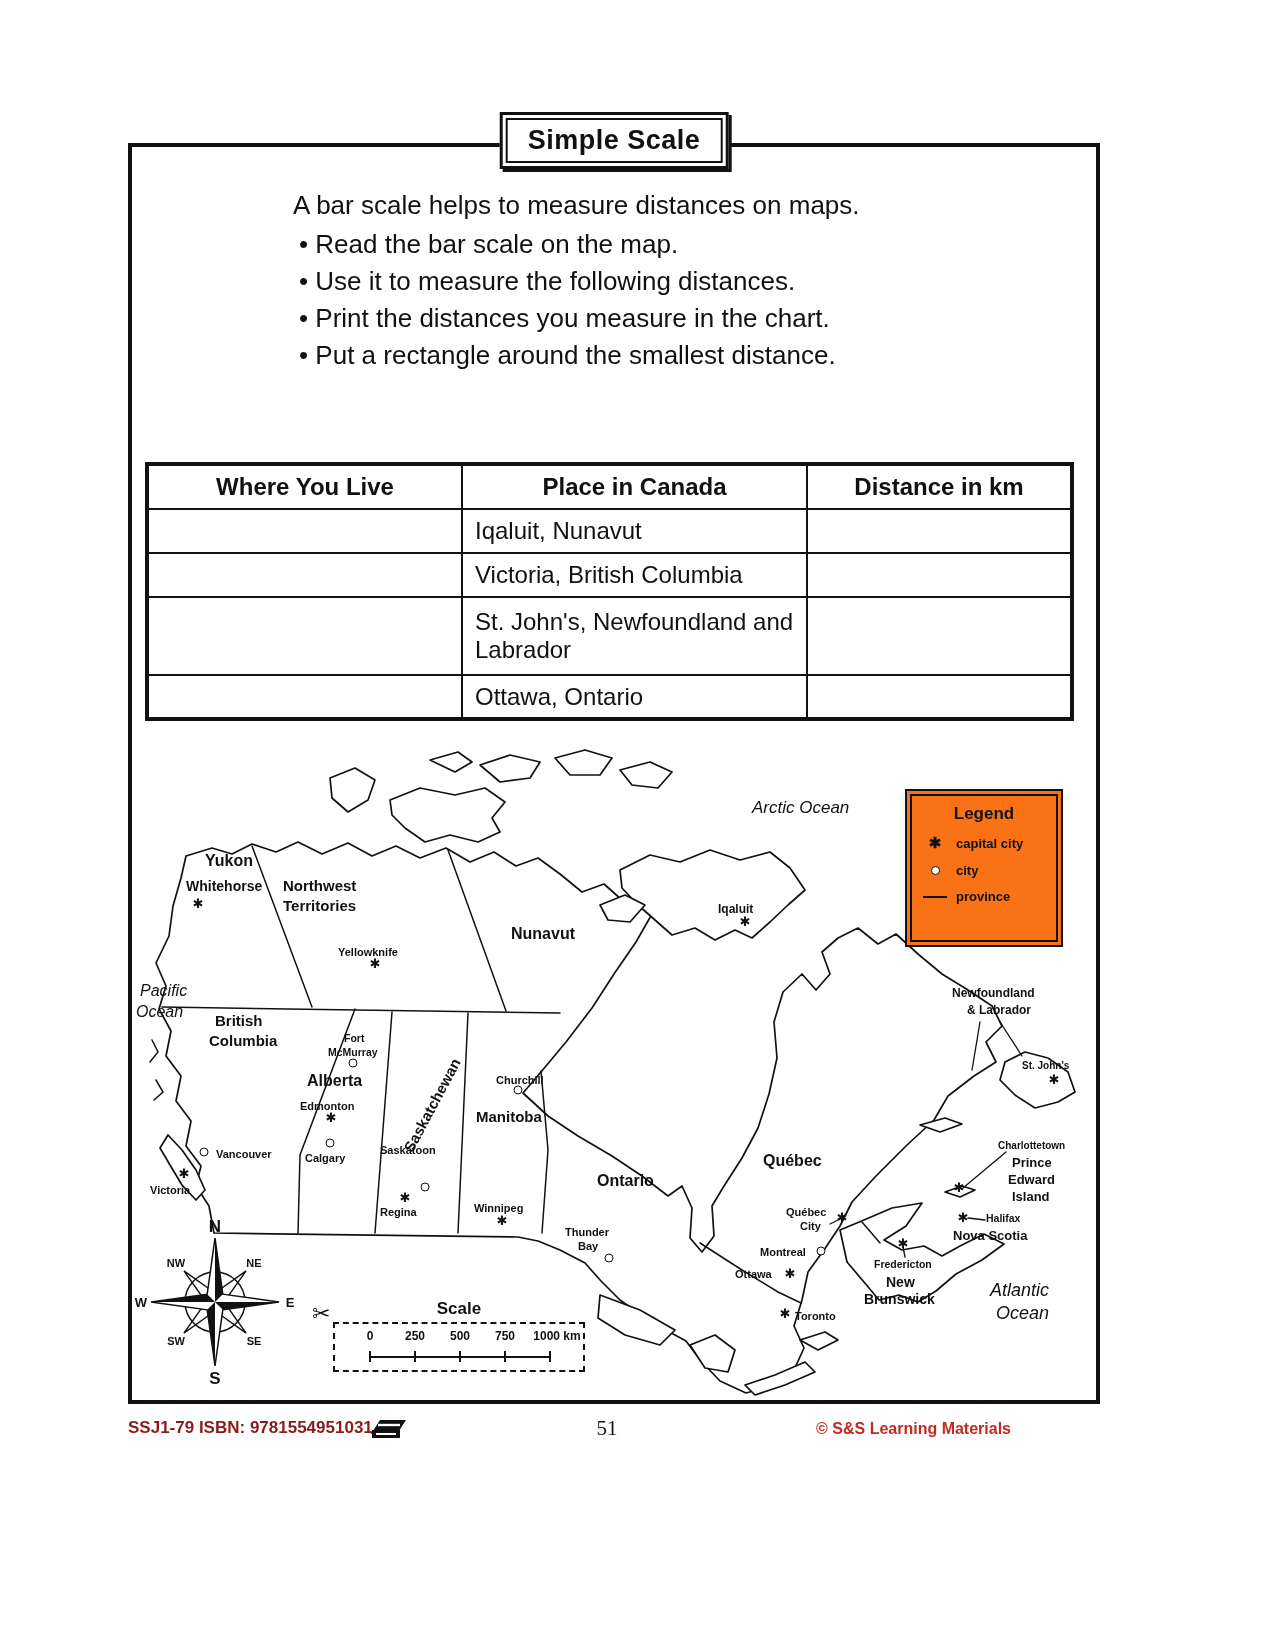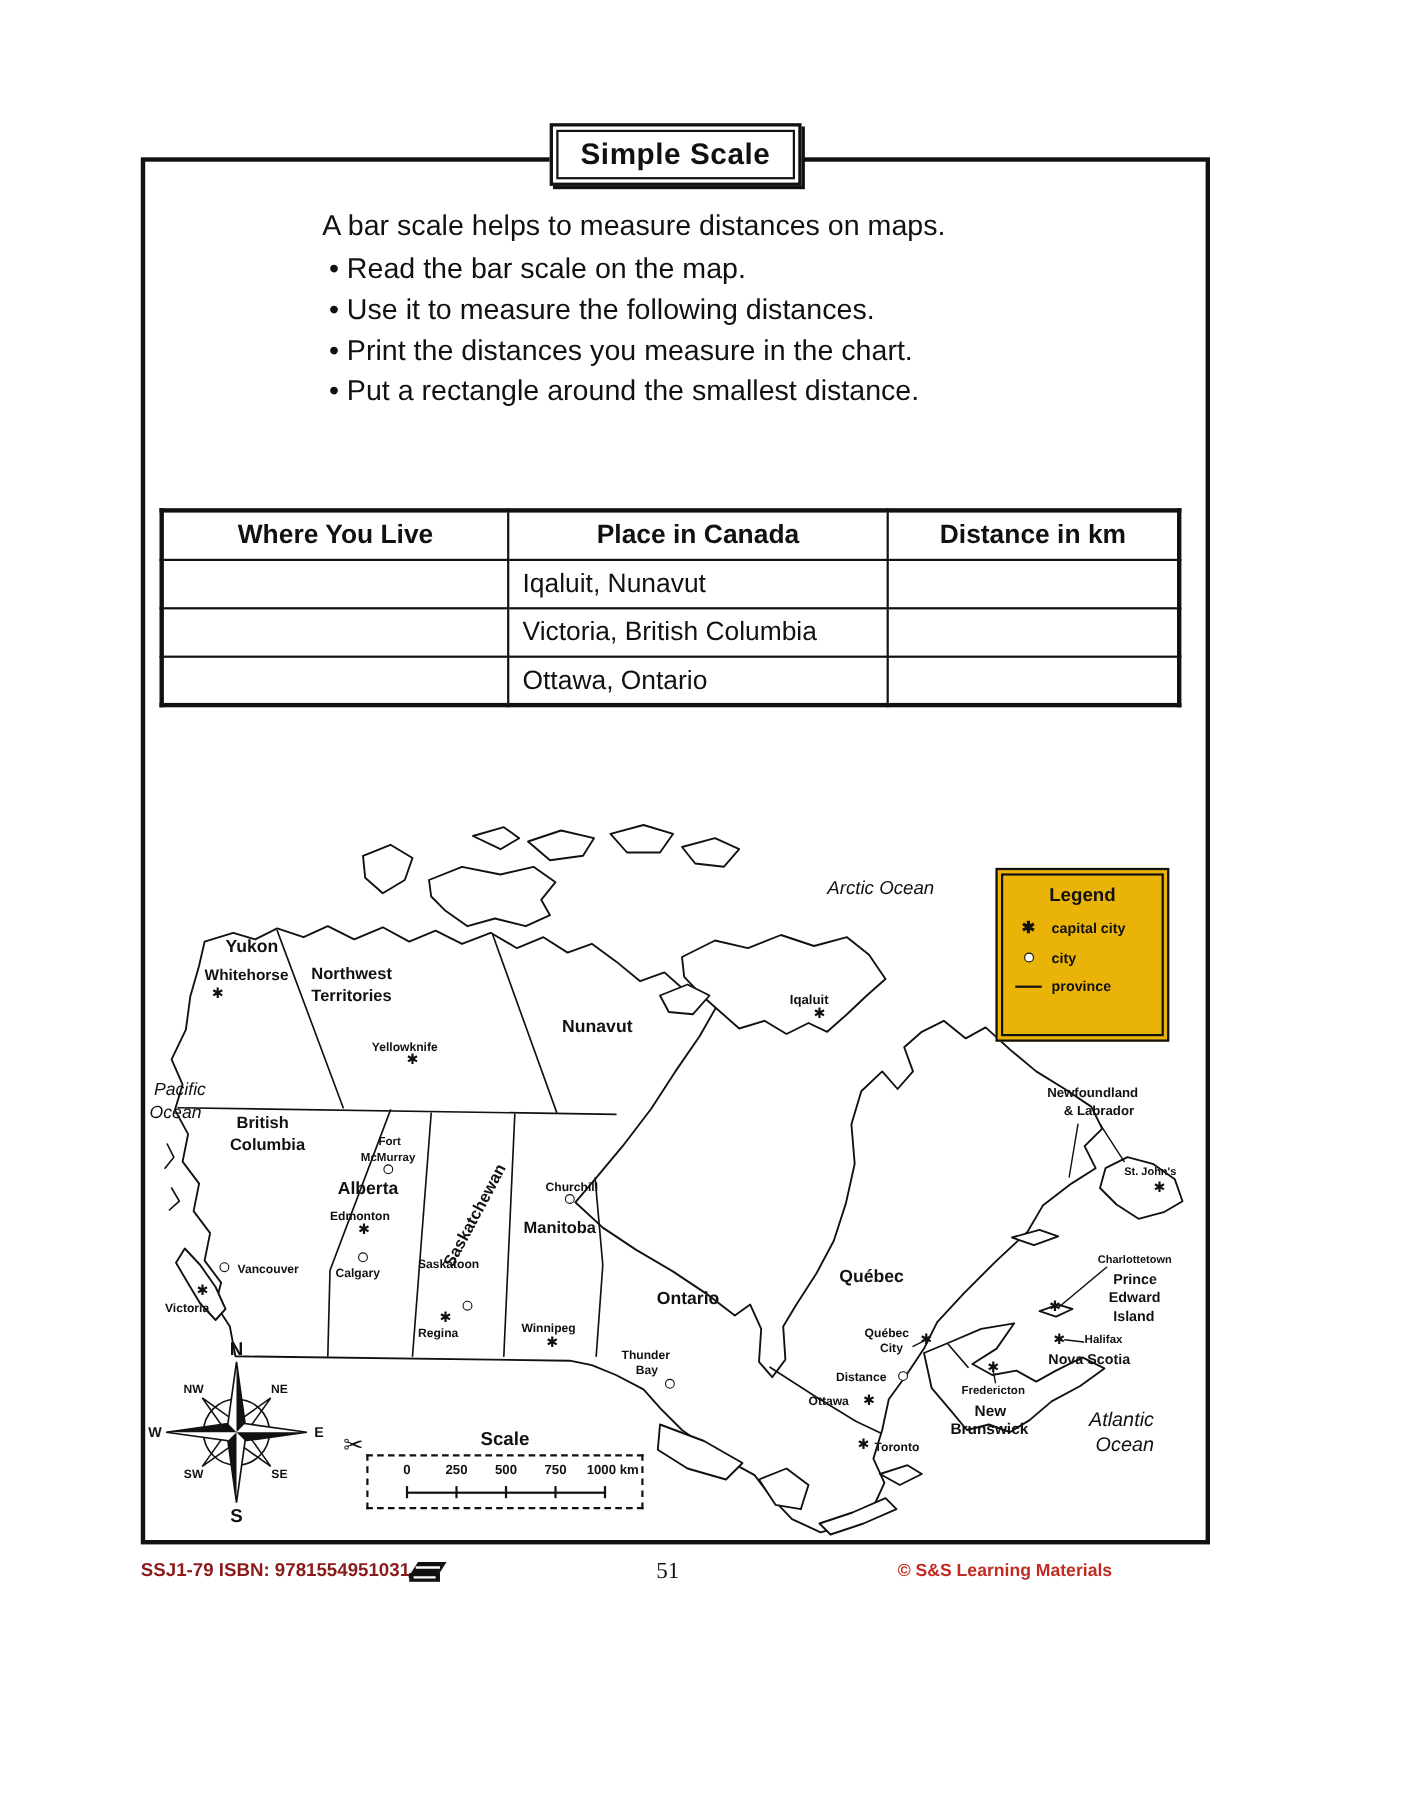--- a/index.html
+++ b/index.html
@@ -24,21 +24,21 @@
   td.place { text-align:left; }
 
   .map-svg { position:absolute; left:0; top:0; width:1275px; height:1650px; z-index:2; }
 
   .m-lbl { position:absolute; font-weight:bold; white-space:nowrap; z-index:4; color:#111; }
   .m-it  { position:absolute; font-style:italic; white-space:nowrap; z-index:4; color:#111; }
   .mk    { position:absolute; transform:translate(-50%,-50%); z-index:4; line-height:1; }
   .mk-cap{ font-size:13px; color:#111; }
   .mk-city { width:9px; height:9px; border:1.7px solid #111; border-radius:50%; background:#fff; }
 
-  .legend { position:absolute; left:905px; top:789px; width:158px; height:158px; border:2px solid #111; background:#eab308; padding:3px; z-index:4; }
+  .legend { position:absolute; left:905px; top:789px; width:158px; height:158px; border:2px solid #111; background:#f97316; padding:3px; z-index:4; }
   .legend-inner { border:2.5px solid #111; width:100%; height:100%; padding:8px 10px; }
   .legend-title { font-weight:bold; font-size:17px; text-align:center; margin-bottom:10px; }
   .legend-row { display:flex; align-items:center; margin-bottom:11px; font-weight:bold; font-size:13px; }
   .legend-sym { width:26px; display:flex; justify-content:center; margin-right:8px; }
   .legend-line { width:24px; border-top:2px solid #111; }
 
   .scissors { position:absolute; left:312px; top:1301px; font-size:22px; z-index:4; }
   .scale-title { position:absolute; left:459px; top:1299px; transform:translateX(-50%); font-weight:bold; font-size:17px; z-index:4; }
   .scale-box { position:absolute; left:333px; top:1322px; width:252px; height:50px; border:2px dashed #111; background:#fff; z-index:4; }
   .scale-num { position:absolute; top:5px; transform:translateX(-50%); font-weight:bold; font-size:12px; white-space:nowrap; }
@@ -87,20 +87,25 @@
     </thead>
     <tbody>
       <tr>
         <td></td>
         <td class="place">Iqaluit, Nunavut</td>
         <td></td>
       </tr>
       <tr>
         <td></td>
         <td class="place">Victoria, British Columbia</td>
+        <td></td>
+      </tr>
+      <tr>
+        <td></td>
+        <td class="place" style="height:78px">St. John's, Newfoundland and Labrador</td>
         <td></td>
       </tr>
       <tr>
         <td></td>
         <td class="place">Ottawa, Ontario</td>
         <td></td>
       </tr>
     </tbody>
   </table>
 
@@ -191,21 +196,21 @@
   <span class="m-lbl" style="left:300px; top:1100px; font-size:11px;">Edmonton</span>
   <span class="m-lbl" style="left:305px; top:1152px; font-size:11px;">Calgary</span>
   <span class="m-lbl" style="left:380px; top:1144px; font-size:11px;">Saskatoon</span>
   <span class="m-lbl" style="left:380px; top:1206px; font-size:11px;">Regina</span>
   <span class="m-lbl" style="left:496px; top:1074px; font-size:11px;">Churchill</span>
   <span class="m-lbl" style="left:474px; top:1202px; font-size:11px;">Winnipeg</span>
   <span class="m-lbl" style="left:565px; top:1226px; font-size:11px;">Thunder</span>
   <span class="m-lbl" style="left:578px; top:1240px; font-size:11px;">Bay</span>
   <span class="m-lbl" style="left:735px; top:1268px; font-size:11px;">Ottawa</span>
   <span class="m-lbl" style="left:795px; top:1310px; font-size:11px;">Toronto</span>
-  <span class="m-lbl" style="left:760px; top:1246px; font-size:11px;">Distance</span>
+  <span class="m-lbl" style="left:760px; top:1246px; font-size:11px;">Montreal</span>
   <span class="m-lbl" style="left:786px; top:1206px; font-size:11px;">Québec</span>
   <span class="m-lbl" style="left:800px; top:1220px; font-size:11px;">City</span>
   <span class="m-lbl" style="left:874px; top:1258px; font-size:10.5px;">Fredericton</span>
   <span class="m-lbl" style="left:986px; top:1212px; font-size:10.5px;">Halifax</span>
   <span class="m-lbl" style="left:998px; top:1140px; font-size:10px;">Charlottetown</span>
   <span class="m-lbl" style="left:1022px; top:1060px; font-size:10px;">St. John's</span>
 
   <span class="mk mk-cap" style="left:198px; top:903px;">✱</span>
   <span class="mk mk-cap" style="left:375px; top:963px;">✱</span>
   <span class="mk mk-cap" style="left:745px; top:921px;">✱</span>

